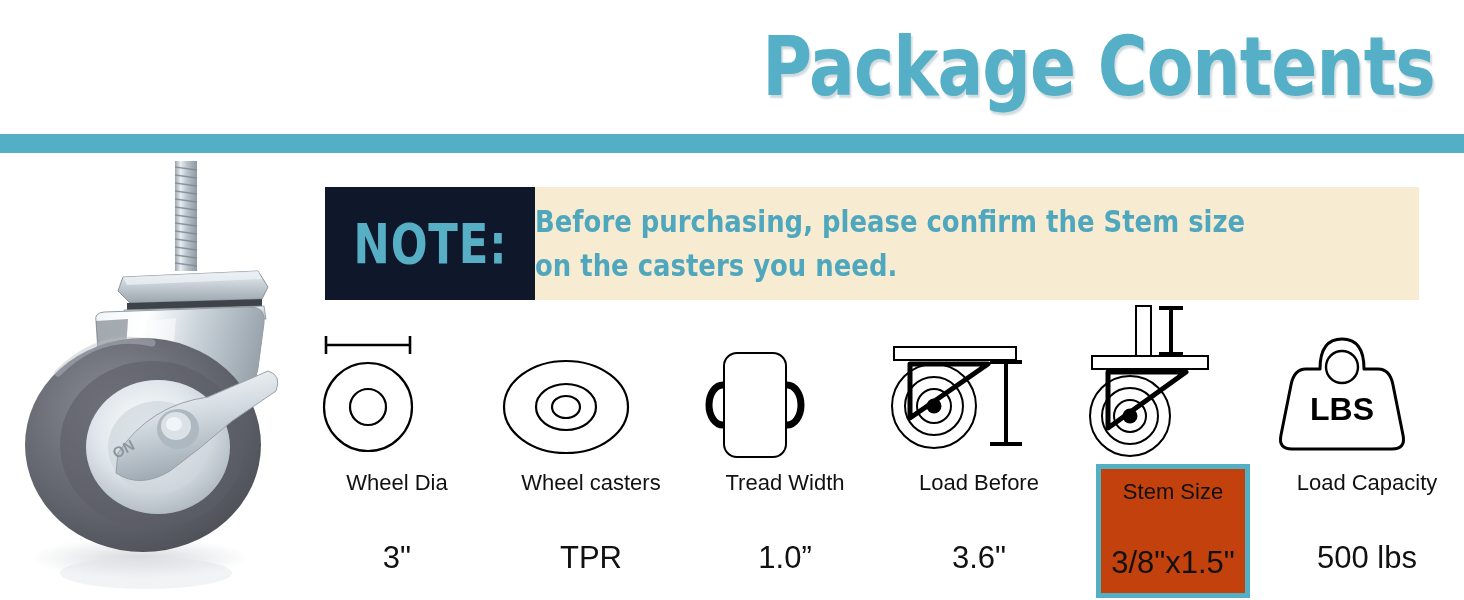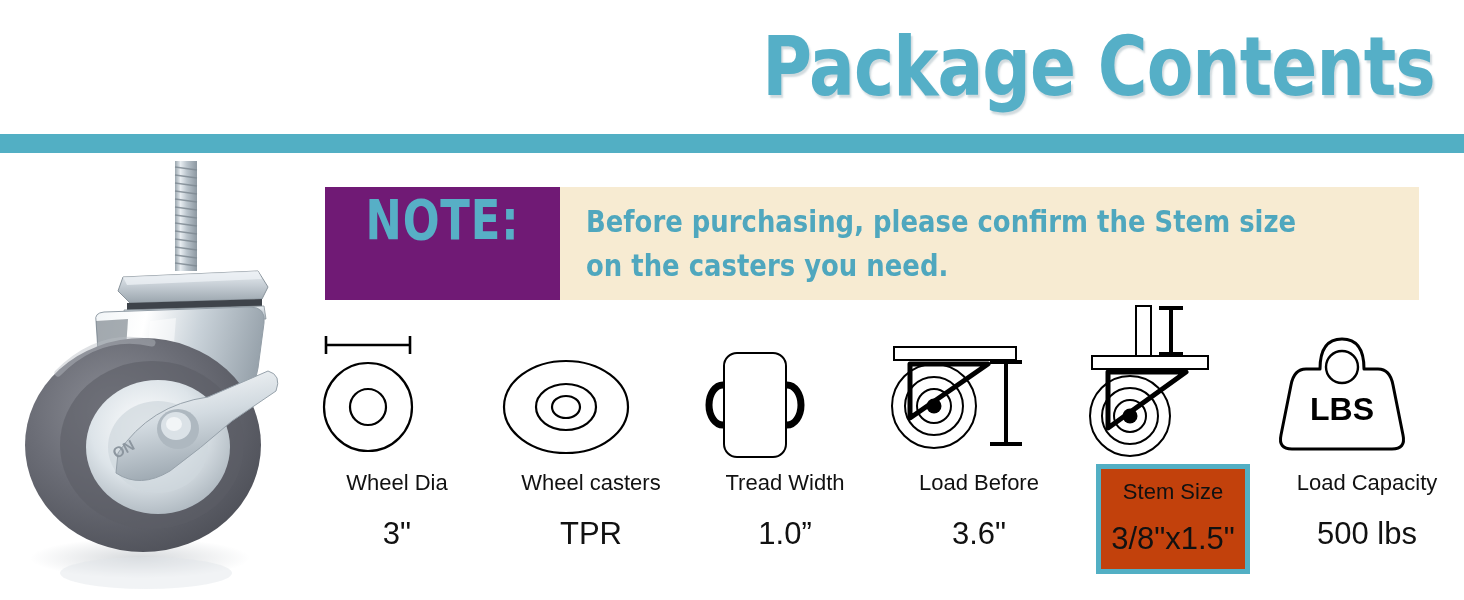--- a/index.html
+++ b/index.html
@@ -40,31 +40,30 @@
   }
   .prod-svg{position:absolute;left:0;top:0;}
 
   
   .note{
     position:absolute;left:325px;top:187px;width:1094px;height:113px;
     background:#F7EBD2;
     display:flex;align-items:stretch;
   }
   .note-tag{
-    width:235px;background:#701a75;
-    display:flex;align-items:flex-start;justify-content:center;
+    width:210px;background:#0f172a;
+    display:flex;align-items:center;justify-content:center;
   }
   .note-tag span{
     font-family:"DejaVu Sans Condensed","Liberation Sans",sans-serif;
     font-weight:700;font-size:56px;color:#57AFC6;
     transform:scaleX(0.86);letter-spacing:1px;
   }
   .note-body{
     flex:1;display:flex;flex-direction:column;justify-content:center;
-    padding-left:26px;
   }
   .note-line{
     font-family:"DejaVu Sans Condensed","Liberation Sans",sans-serif;
     font-weight:700;font-size:30px;line-height:44px;color:#4FA7BE;
     transform:scaleX(0.96);transform-origin:left center;
     white-space:nowrap;
   }
 
   
   .specs{
@@ -89,21 +88,21 @@
     display:flex;align-items:center;white-space:nowrap;
   }
   .spec.highlight .textwrap{
     border:5px solid #52AFC4;
     background:#c2410c;
     padding:4px 10px 10px 10px;
     margin-top:4px;
     display:flex;flex-direction:column;align-items:center;
     box-sizing:border-box;
   }
-  .textwrap{display:flex;flex-direction:column;align-items:center;}
+  .textwrap{display:flex;flex-direction:column;align-items:center;gap:24px;}
   .spec.highlight .spec-label{margin-top:4px;}
   .spec.highlight .spec-value{margin-top:12px;}
 </style>
 </head>
 <body>
 
 <div id="page">
 
   <div class="title-band">
     <div class="title-text">Package Contents</div>

